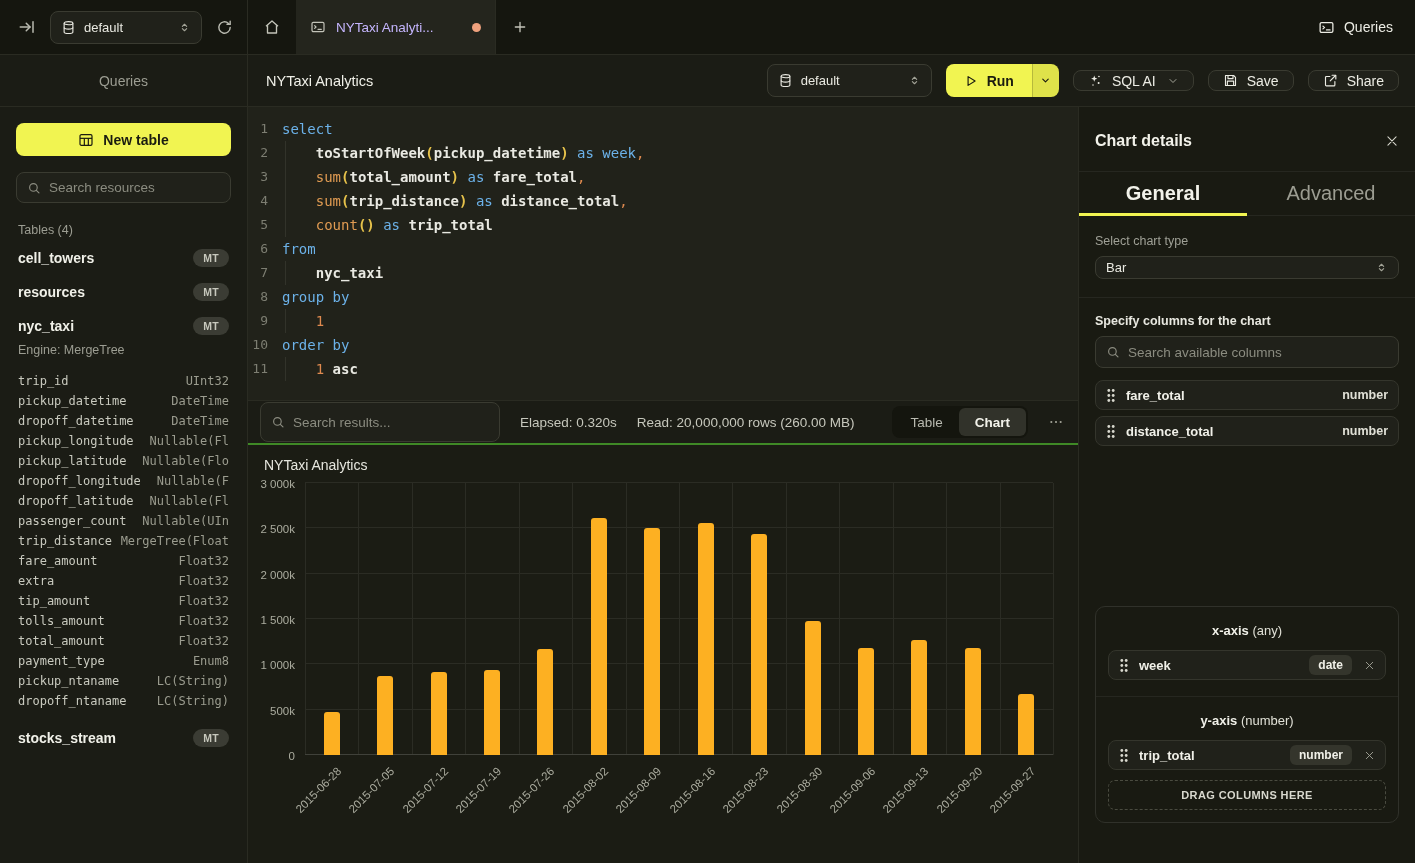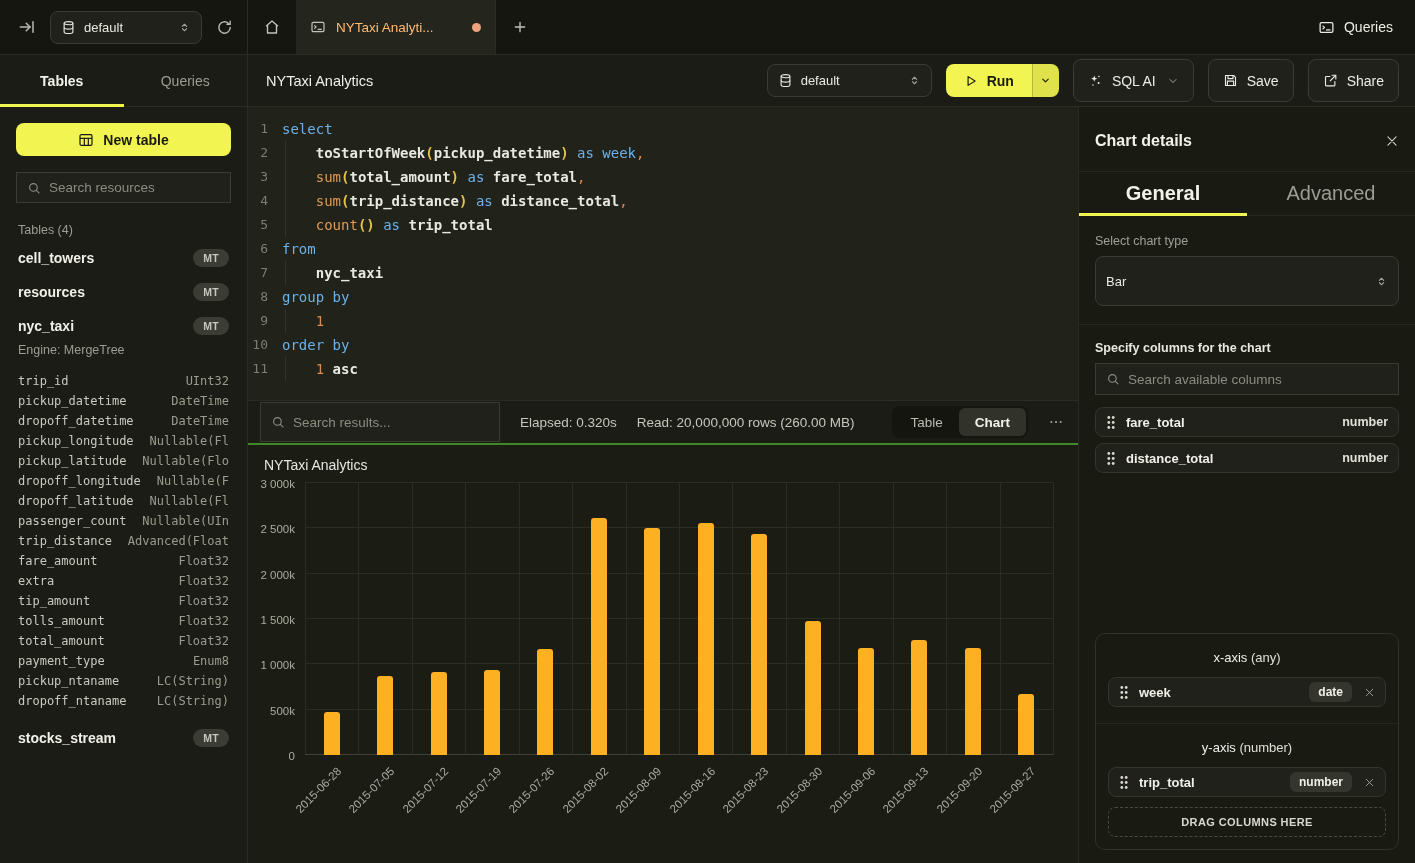--- a/index.html
+++ b/index.html
@@ -19,21 +19,21 @@
     border:1px solid #3A3B31; border-radius:8px; height:33px; padding:0 10px;
     color:#E9E9E1; cursor:pointer; }
   .select .lbl { font-size:13px; }
   .topbar .select { flex:1; }
   .tabstrip { display:flex; align-items:stretch; }
   .home-btn { width:48px; display:flex; align-items:center; justify-content:center;
     color:#C3C4B9; cursor:pointer; }
   .tab { width:200px; background:#24251D; border-right:1px solid #2A2B22;
     display:flex; align-items:center; gap:10px; padding:0 14px; cursor:pointer; }
   .tab .ticon { color:#C3C4B9; }
-  .tab .ttl { font-size:13.5px; color:#fdba74; white-space:nowrap; overflow:hidden;
+  .tab .ttl { font-size:13.5px; color:#c4b5fd; white-space:nowrap; overflow:hidden;
     text-overflow:ellipsis; flex:1; }
   .tab .dot { width:9px; height:9px; border-radius:50%; background:#EFA17D; flex:0 0 9px; }
   .newtab-btn { width:48px; display:flex; align-items:center; justify-content:center;
     color:#C3C4B9; font-size:18px; cursor:pointer; }
   .topbar-right { margin-left:auto; display:flex; align-items:center; padding-right:22px; }
   .queries-btn { display:flex; align-items:center; gap:9px; color:#ECECE4;
     font-size:14px; background:none; border:none; cursor:pointer; }
 
   
   .shell { flex:1; display:flex; min-height:0; }
@@ -45,21 +45,21 @@
   .side-tab { flex:1; display:flex; align-items:center; justify-content:center;
     font-size:14px; color:#9C9D92; cursor:pointer; position:relative; }
   .side-tab.active { color:#F2F2EA; font-weight:bold; }
   .side-tab.active::after { content:""; position:absolute; left:0; right:0; bottom:-1px;
     height:3px; background:#F1F451; }
   .side-content { flex:1; overflow:hidden; padding:16px; }
   .new-table-btn { width:100%; height:33px; background:#F1F451; color:#1A1B10;
     border:none; border-radius:8px; font-size:14px; font-weight:bold; display:flex;
     align-items:center; justify-content:center; gap:9px; cursor:pointer; }
   .search-box { display:flex; align-items:center; gap:8px; height:31px; margin-top:16px;
-    background:#20211A; border:1px solid #3A3B31; border-radius:0; padding:0 10px; color:#8B8C80; }
+    background:#20211A; border:1px solid #3A3B31; border-radius:8px; padding:0 10px; color:#8B8C80; }
   .search-box input { background:none; border:none; outline:none; color:#D8D8CE;
     font-size:13.5px; width:100%; font-family:inherit; }
   .search-box input::placeholder { color:#8B8C80; }
   .section-title { margin:20px 2px 4px; font-size:12.5px; color:#9C9D92; }
   .tbl-row { display:flex; align-items:center; justify-content:space-between;
     padding:8px 2px; cursor:pointer; }
   .tbl-name { font-size:14px; color:#F0F0E8; font-weight:bold; }
   .mt-badge { background:#3B3C34; color:#C7C8BD; font-size:10.5px; font-weight:bold;
     border-radius:10px; padding:3px 10px; letter-spacing:.3px; }
   .tbl-engine { font-size:12.5px; color:#9C9D92; padding:0 2px 8px; }
@@ -75,21 +75,21 @@
     display:flex; align-items:center; padding:0 16px 0 18px; gap:14px; }
   .ws-title { font-size:14.5px; color:#F0F0E8; }
   .toolbar-right { margin-left:auto; display:flex; align-items:center; gap:14px; }
   .toolbar .select { width:165px; }
   .select .chev { margin-left:auto; color:#A3A498; }
   .run-btn { display:flex; height:33px; border-radius:8px; overflow:hidden; cursor:pointer; }
   .run-main { background:#F1F451; color:#1A1B10; display:flex; align-items:center; gap:9px;
     padding:0 18px; font-size:14px; font-weight:bold; }
   .run-caret { background:#DFE24A; width:27px; display:flex; align-items:center;
     justify-content:center; color:#1A1B10; border-left:1px solid rgba(0,0,0,.18); }
-  .tb-btn { height:43px; background:#20211A; border:1px solid #3A3B31; border-radius:8px;
+  .tb-btn { height:21px; background:#20211A; border:1px solid #3A3B31; border-radius:8px;
     color:#ECECE4; display:flex; align-items:center; gap:9px; padding:0 14px; font-size:14px;
     cursor:pointer; font-family:inherit; }
   .tb-btn .chev { color:#A3A498; margin-left:2px; }
 
   .workspace { flex:1; display:flex; min-height:0; }
   .editor-col { width:830px; flex:0 0 830px; display:flex; flex-direction:column; min-height:0; }
 
   
   .editor { height:293px; flex:0 0 293px; background:#21221A; overflow:hidden;
     padding:10px 0 0; font-family:"DejaVu Sans Mono", monospace; font-size:14px; cursor:text; }
@@ -143,35 +143,35 @@
   .cd-close { margin-left:auto; color:#D8D8CE; cursor:pointer; }
   .cd-tabs { display:flex; height:44px; flex:0 0 44px; border-bottom:1px solid #262720; }
   .cd-tab { flex:1; display:flex; align-items:center; justify-content:center; font-size:20px;
     color:#9C9D92; cursor:pointer; position:relative; }
   .cd-tab.active { color:#F2F2EA; font-weight:bold; }
   .cd-tab.active::after { content:""; position:absolute; left:0; right:0; bottom:-1px;
     height:3px; background:#F1F451; }
   .cd-body { padding:16px; flex:1; overflow:hidden; }
   .cd-label { font-size:12.5px; color:#9FA096; margin:2px 0 8px; }
   .cd-label.strong { color:#E8E8E0; font-weight:bold; }
-  .cd-select { height:50px; }
+  .cd-select { height:23px; }
   .cd-divider { height:1px; background:#262720; margin:18px -16px 16px; }
   .cd-search { margin-top:0; height:32px; }
   .chips { margin-top:12px; display:flex; flex-direction:column; gap:6px; }
   .chip { height:30px; background:#20211A; border:1px solid #34352C; border-radius:8px;
     display:flex; align-items:center; gap:10px; padding:0 10px; cursor:grab; }
   .chip .drag { color:#D8D8CE; display:flex; }
   .chip-name { font-size:13px; color:#F0F0E8; font-weight:bold; }
   .chip-type { margin-left:auto; font-size:12.5px; color:#E0E0D6; font-weight:bold; }
   .chip-badge { margin-left:auto; background:#34352C; color:#F0F0E8; font-size:12px;
     font-weight:bold; border-radius:6px; padding:3px 9px; }
   .chip-x { color:#A3A498; cursor:pointer; display:flex; padding-left:2px; }
   .axis-box { margin-top:160px; border:1px solid #30312A; border-radius:10px; padding:12px; }
   .axis-head { text-align:center; font-size:13px; color:#F0F0E8; margin:4px 0 2px; }
-  .axis-head b { font-weight:normal; }
+  .axis-head b { font-weight:bold; }
   .axis-head .hint { color:#E0E0D6; font-weight:normal; }
   .axis-divider { height:1px; background:#262720; margin:16px -12px; }
   .drop-zone { margin-top:10px; height:30px; border:1px dashed #4A4B40; border-radius:7px;
     display:flex; align-items:center; justify-content:center; font-size:11px; font-weight:bold;
     color:#D8D8CE; letter-spacing:.4px; }
 </style>
 </head>
 <body>
 
 <div class="app">
@@ -247,23 +247,20 @@
         </span>
         <span>Queries</span>
       </button>
     </div>
   </header>
 
   <div class="shell">
 
     <aside class="sidebar">
       <div class="side-tabs">
-        <div class="side-tab active">
-          <span>Tables</span>
-        </div>
         <div class="side-tab">
           <span>Queries</span>
         </div>
       </div>
       <div class="side-content">
         <button class="new-table-btn">
           <span>
             <svg width="16" height="16" viewBox="0 0 24 24" fill="none" stroke="currentColor" stroke-width="1.8">
                 <rect x="3" y="4" width="18" height="16" rx="2"></rect>
                 <path d="M3 9.5h18"></path>
@@ -325,21 +322,21 @@
               <div class="col-row">
                 <span class="col-name">dropoff_latitude</span>
                 <span class="col-type">Nullable(Fl</span>
               </div>
               <div class="col-row">
                 <span class="col-name">passenger_count</span>
                 <span class="col-type">Nullable(UIn</span>
               </div>
               <div class="col-row">
                 <span class="col-name">trip_distance</span>
-                <span class="col-type">Advanced(Float</span>
+                <span class="col-type">MergeTree(Float</span>
               </div>
               <div class="col-row">
                 <span class="col-name">fare_amount</span>
                 <span class="col-type">Float32</span>
               </div>
               <div class="col-row">
                 <span class="col-name">extra</span>
                 <span class="col-type">Float32</span>
               </div>
               <div class="col-row">

